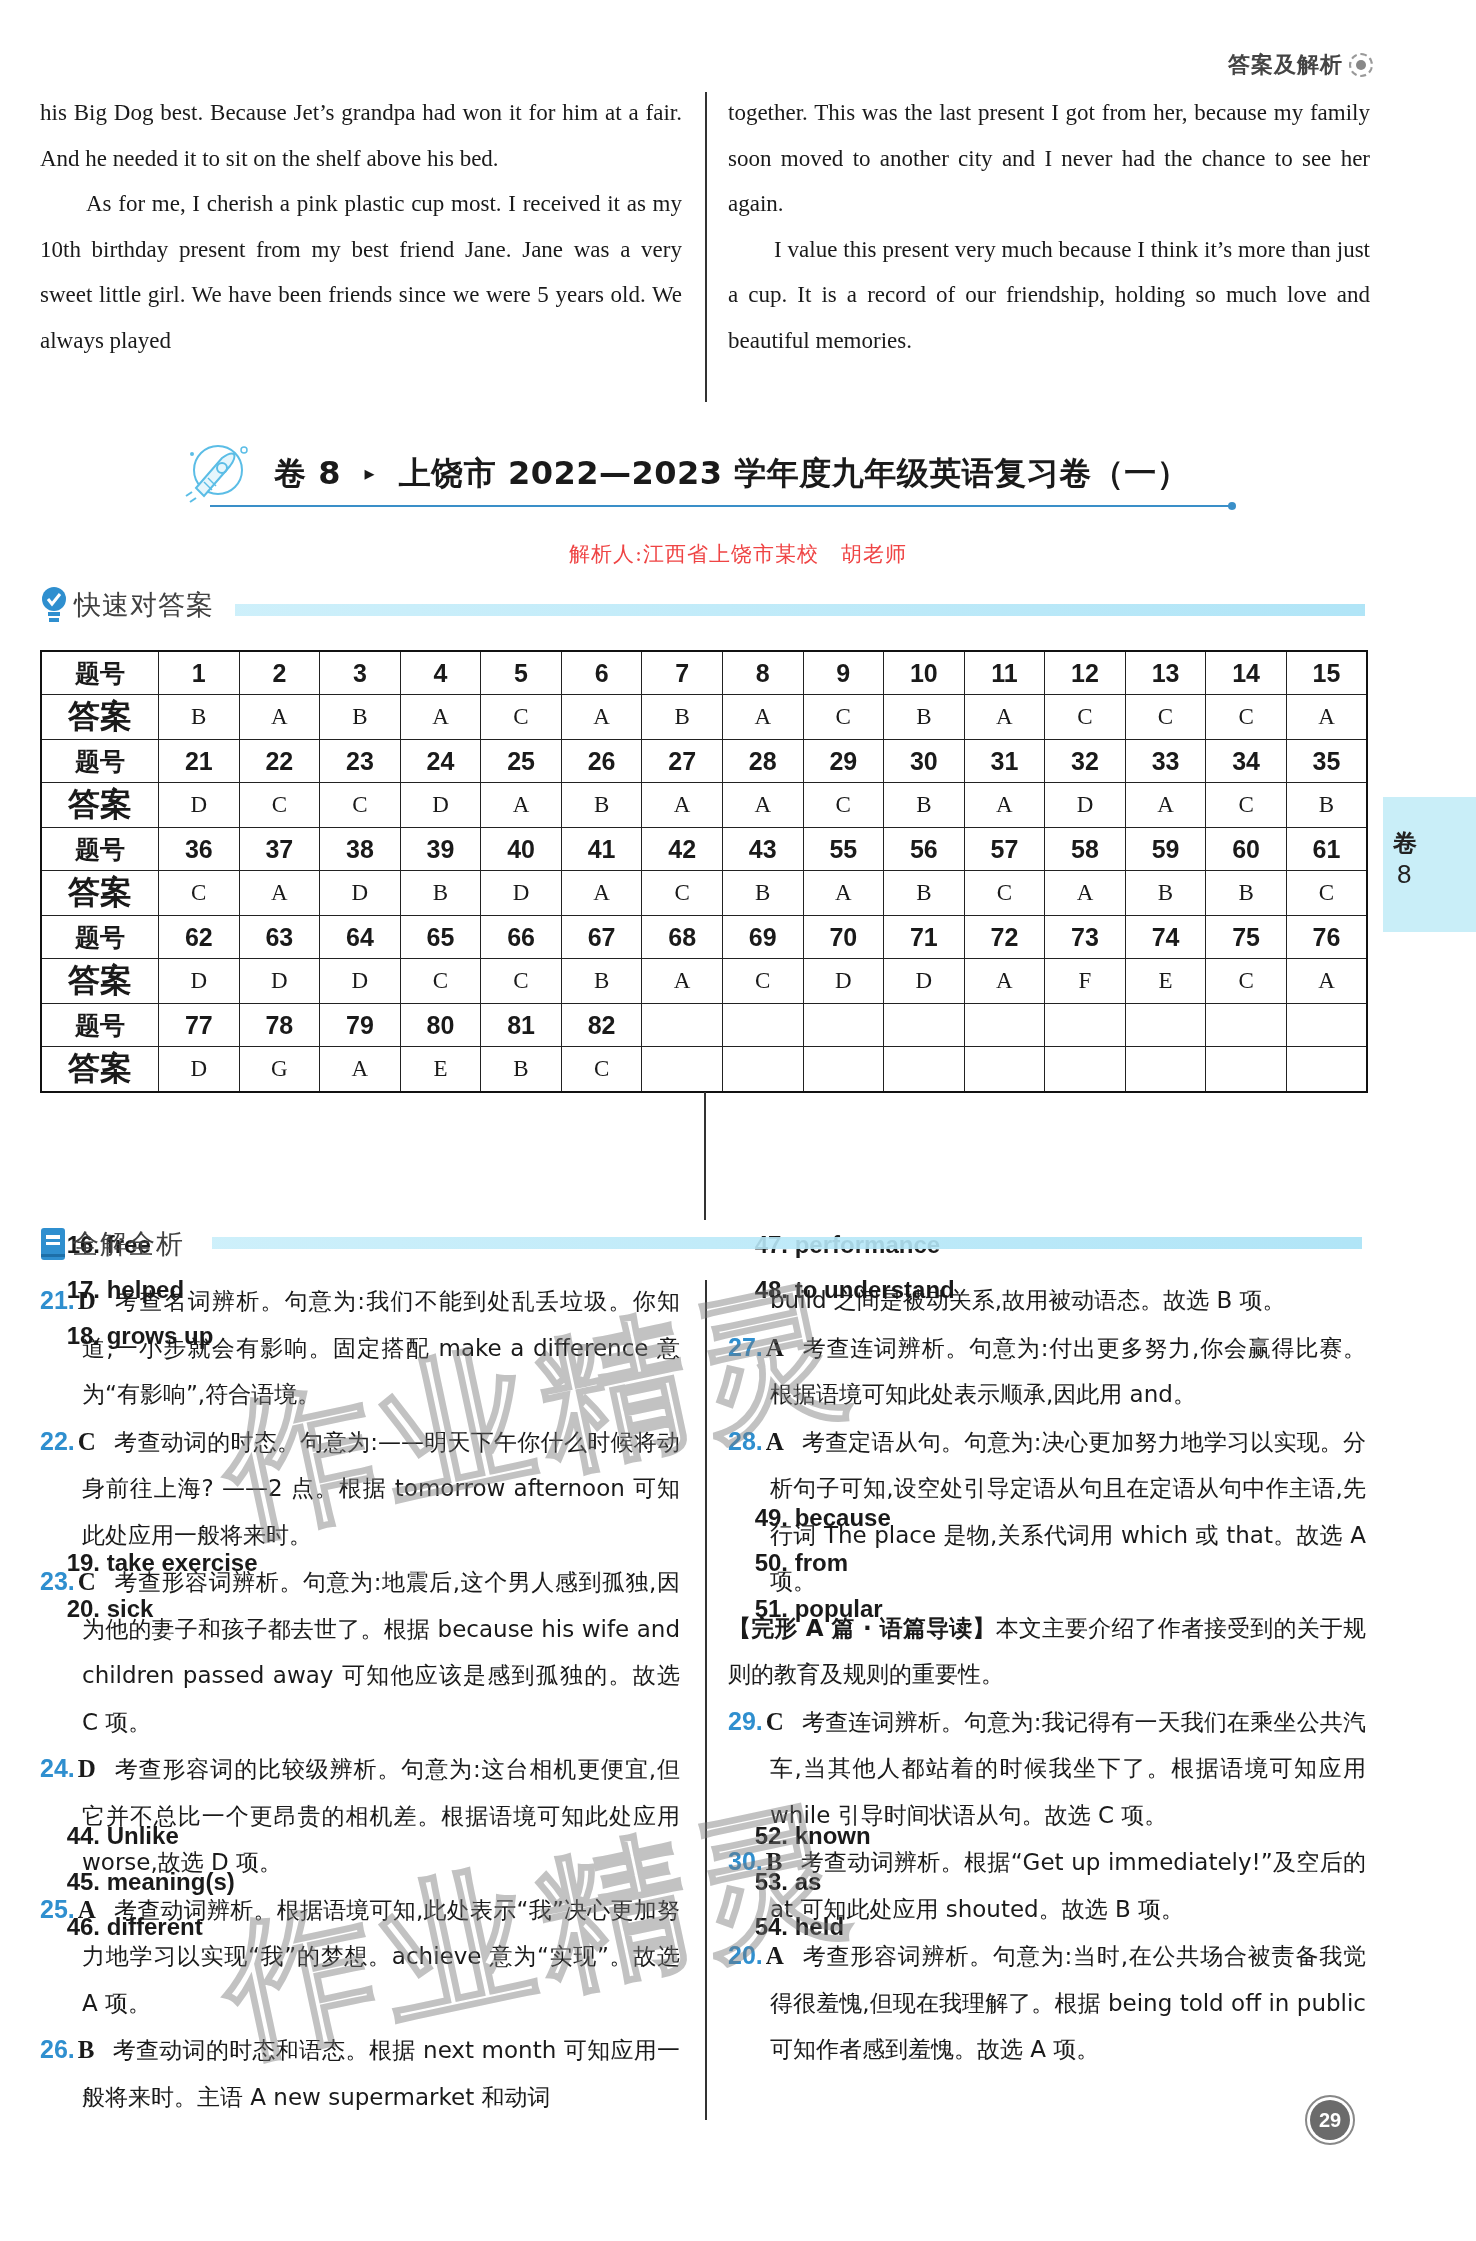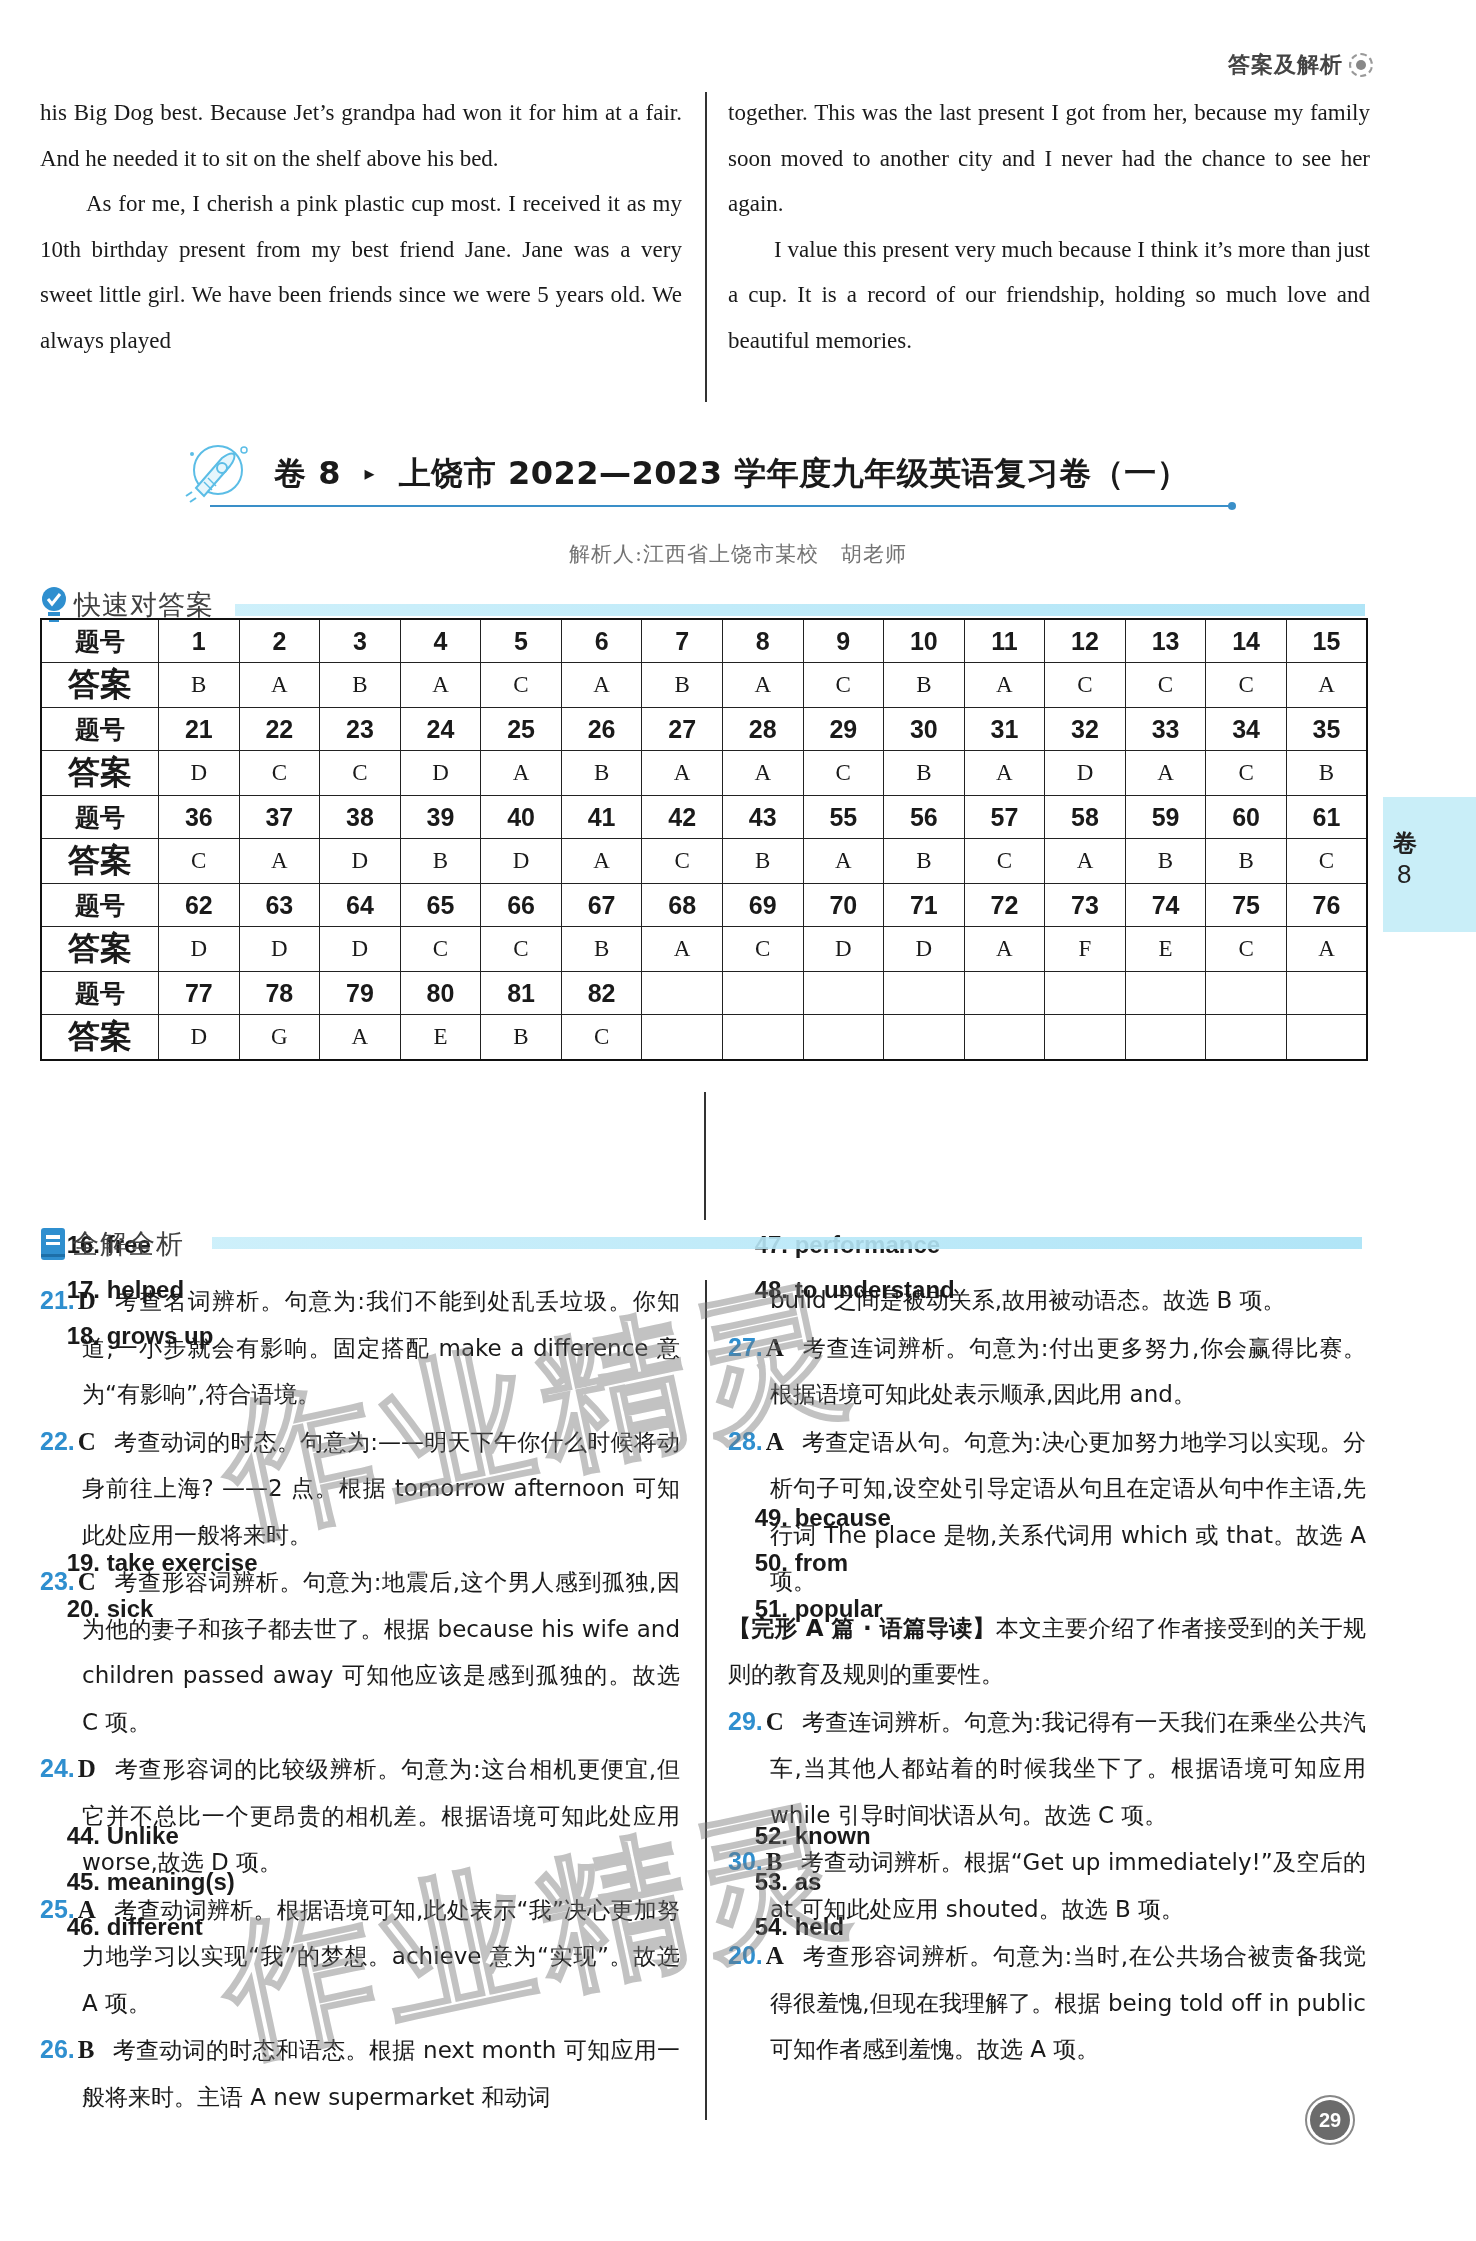--- a/index.html
+++ b/index.html
@@ -24,29 +24,29 @@
   .vdivider { width:1.5px; background:#333; }
 
   
   .title-row { left:178px; top:440px; width:1060px; height:80px; }
   .rocket { left:0; top:0; width:72px; height:72px; }
   .title-text { left:96px; top:12px; font-family:"DejaVu Sans",sans-serif; font-weight:bold; font-size:32px; color:#1a1a1a; white-space:nowrap; letter-spacing:0.5px; }
   .title-text .arrow { font-size:20px; margin:0 12px; vertical-align:4px; }
   .title-underline { left:32px; top:65px; width:1022px; height:2px; background:#3a8fc8; }
   .title-underline::after { content:""; position:absolute; right:-4px; top:-3px; width:8px; height:8px; border-radius:50%; background:#3a8fc8; }
 
-  .author { left:0; width:1476px; top:540px; text-align:center; font-family:"DejaVu Serif",serif; font-size:21px; color:#737373; letter-spacing:1px; }
+  .author { left:0; width:1476px; top:540px; text-align:center; font-family:"DejaVu Serif",serif; font-size:21px; color:#ef4444; letter-spacing:1px; }
 
   
   .section-head { left:40px; display:flex; align-items:center; }
   .section-head .label { font-family:"DejaVu Sans",sans-serif; font-size:27px; color:#404040; margin-left:6px; letter-spacing:1px; }
   .section-bar { height:12px; background:linear-gradient(90deg,#c8eefa,#a8e2f6); opacity:0.9; }
 
   
-  table.answers { position:absolute; left:40px; top:618px; width:1328px; height:427px; border-collapse:collapse; border:2.5px solid #111; table-layout:fixed;padding-left:42px; }
+  table.answers { position:absolute; left:40px; top:650px; width:1328px; height:427px; border-collapse:collapse; border:2.5px solid #111; table-layout:fixed;padding-left:42px; }
   table.answers td { border:1.5px solid #222; text-align:center; padding:0; height:42px; }
   table.answers td.head { width:116px; font-family:"DejaVu Sans",sans-serif; font-weight:bold; font-size:24px; }
   table.answers tr.num td { font-family:"Liberation Sans",sans-serif; font-weight:bold; font-size:25px; }
   table.answers tr.ans td { font-family:"Liberation Serif",serif; font-size:23px; }
   table.answers tr.ans td.head { font-family:Liberation Serif, serif; font-weight:bold; font-size:32px; }
 
   
   .fill { font-family:"Liberation Sans",sans-serif; font-weight:bold; font-size:24px; line-height:45.5px; white-space:pre; }
   .fill .item { margin-right:22px; }
 

